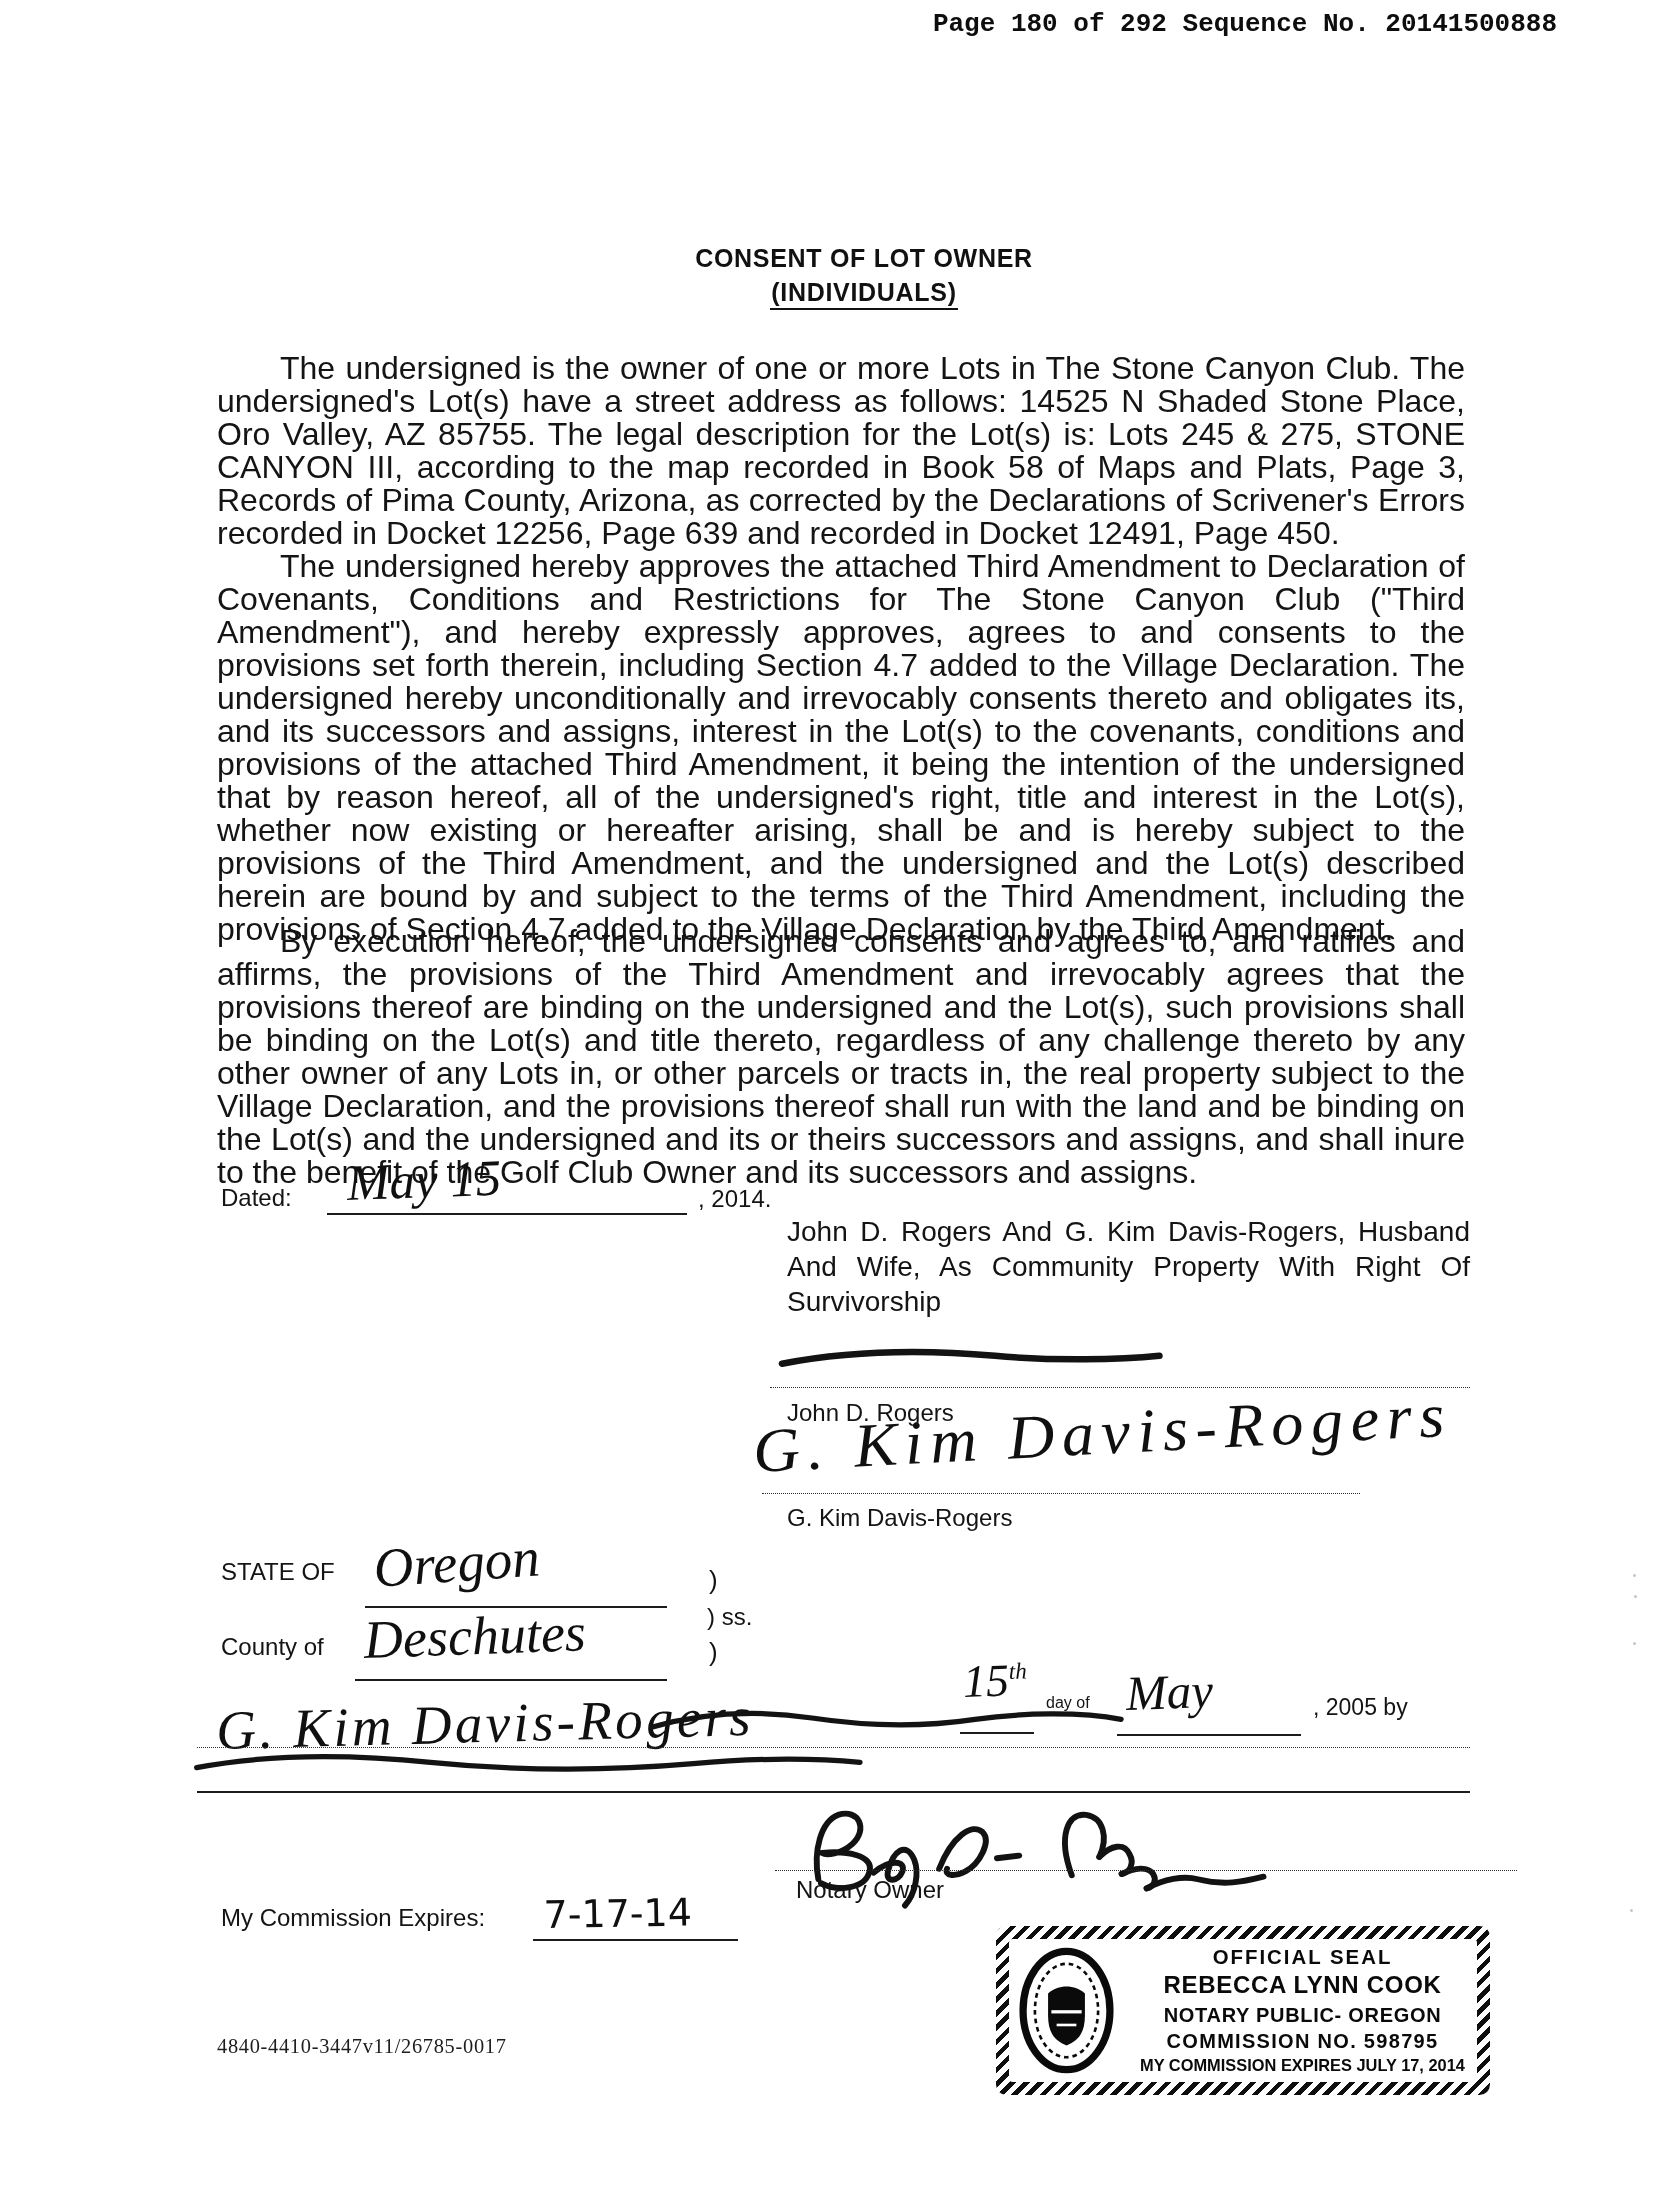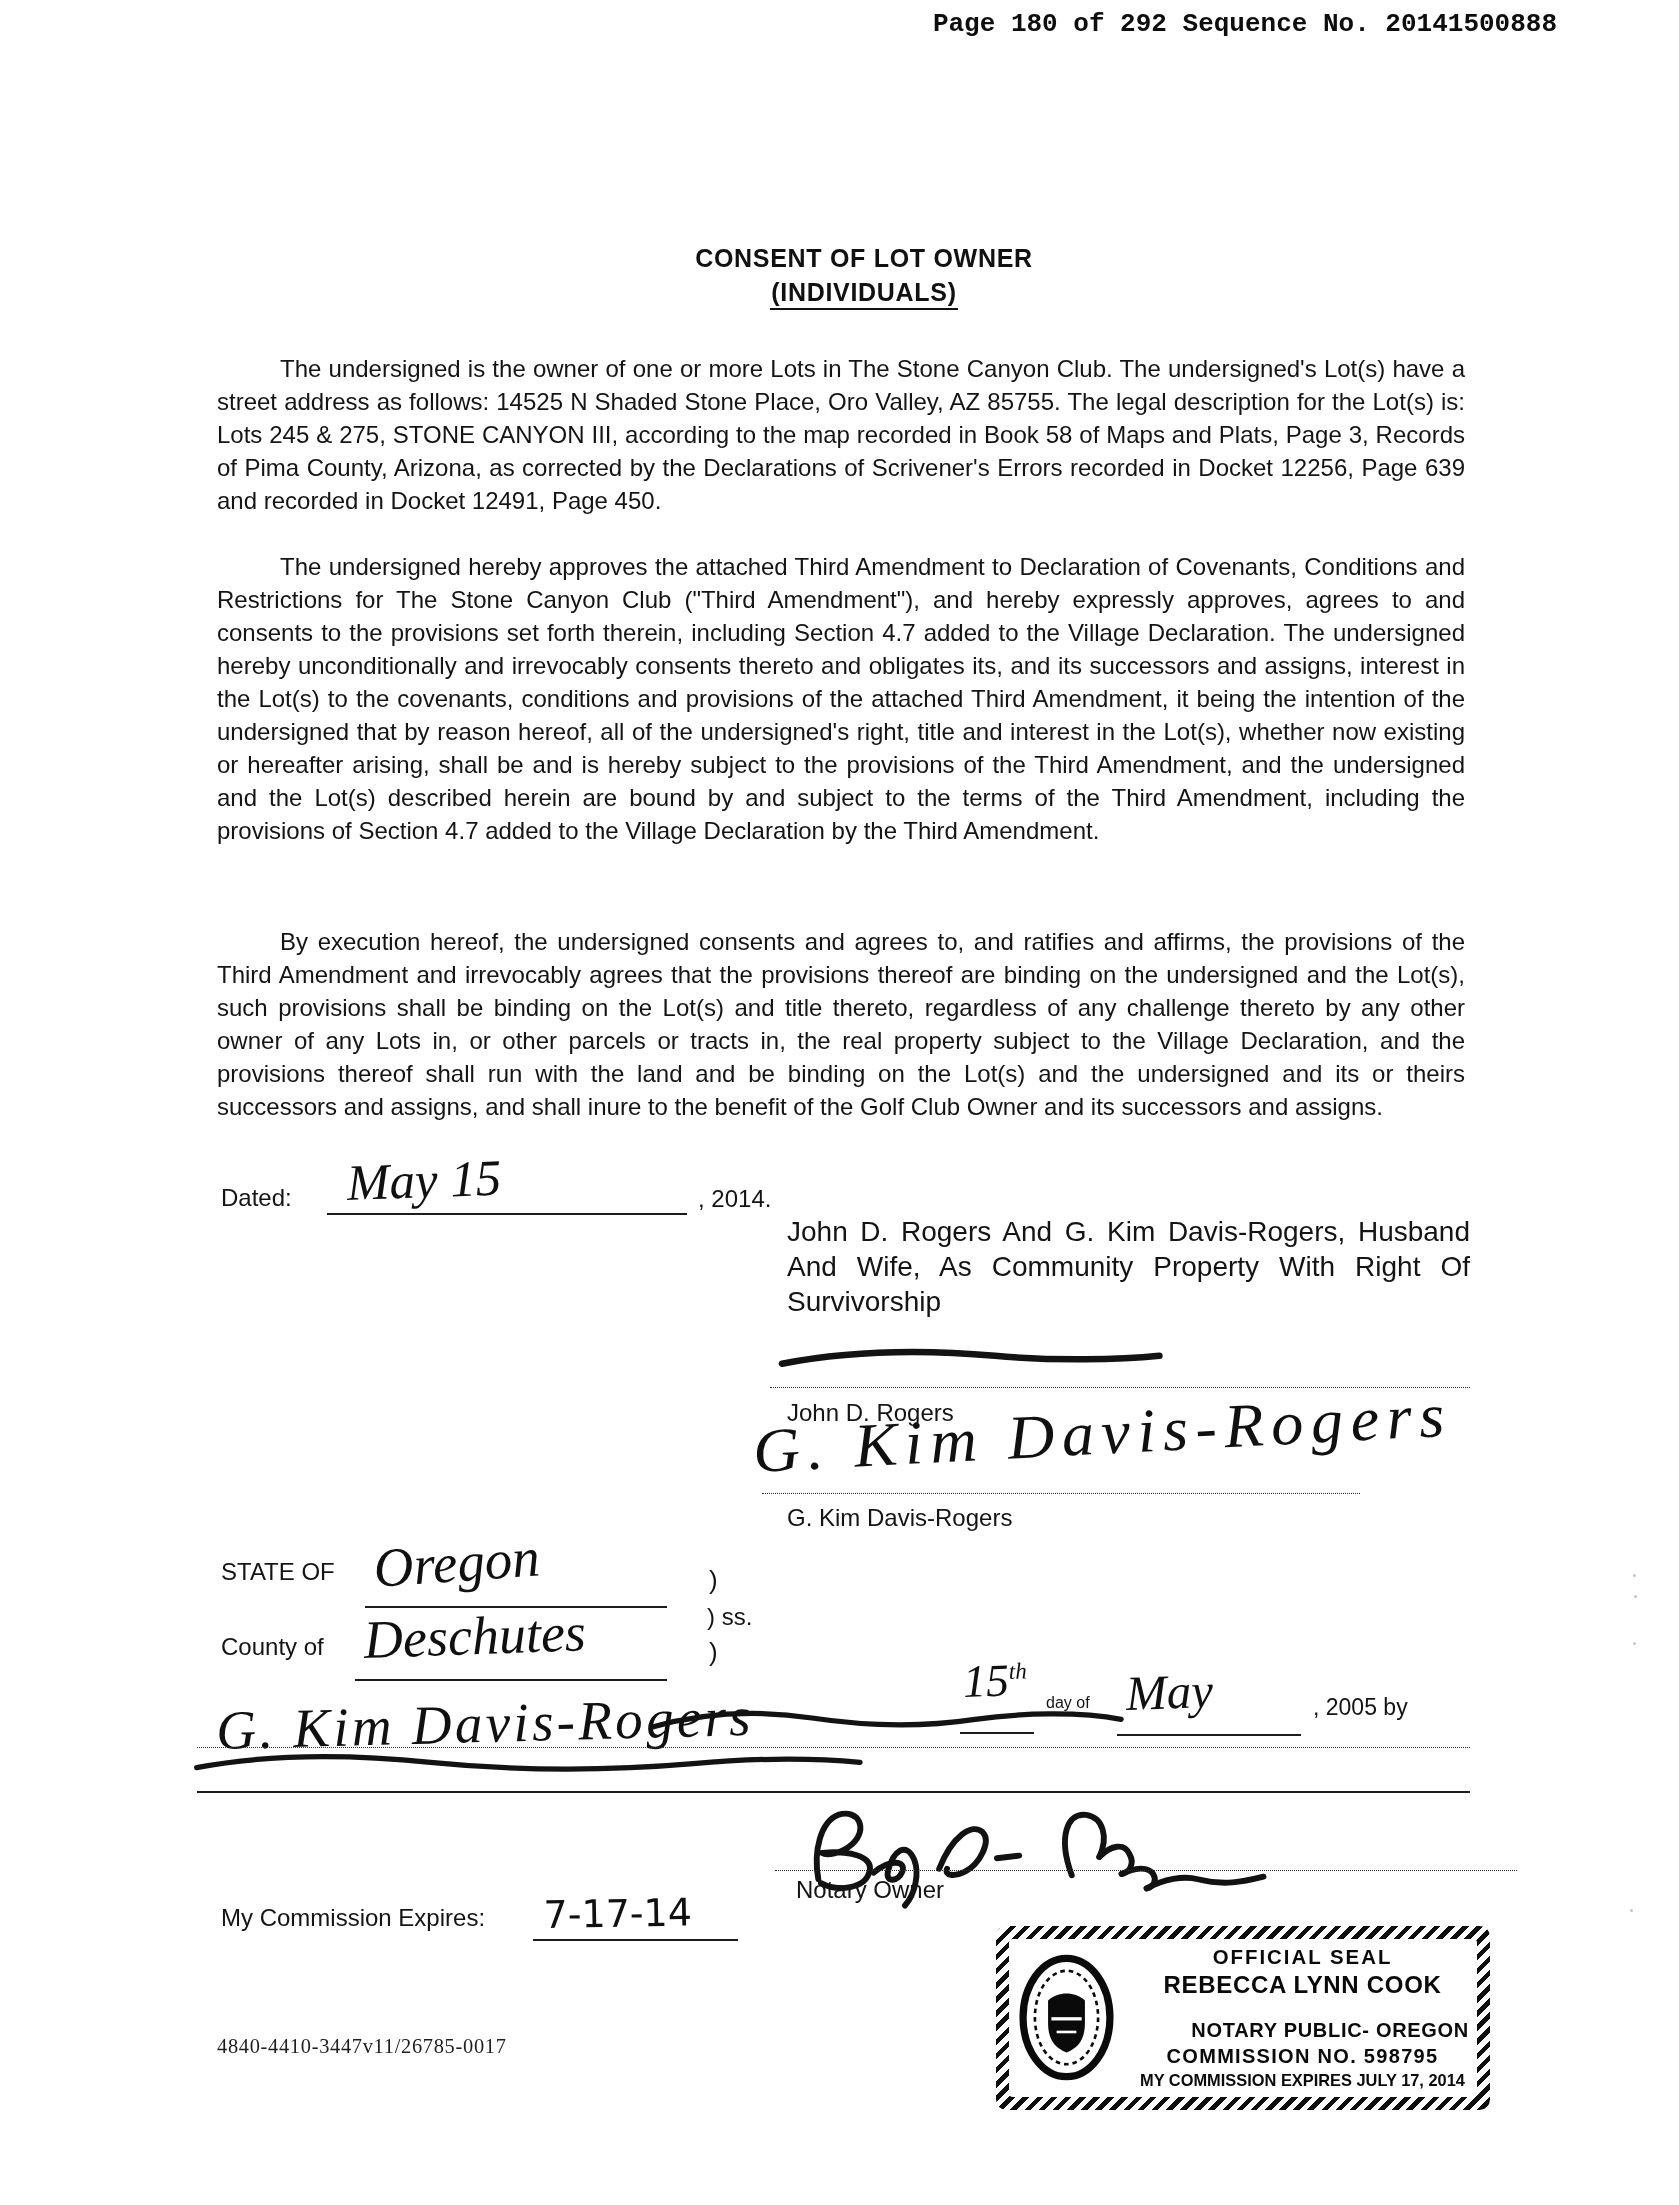--- a/index.html
+++ b/index.html
@@ -20,21 +20,21 @@
     white-space:nowrap;
   }
   
   .title-wrap{top:244px;left:0;width:1728px;text-align:center;}
   .title-line1{font-size:25px;font-weight:700;letter-spacing:0.7px;color:#111;}
   .title-line2{font-size:25px;font-weight:700;letter-spacing:0.7px;color:#111;margin-top:5.3px;}
   .title-line2 span{border-bottom:2.6px solid #111;padding:0 1.3px 1.3px 1.3px;}
   
   .para{
     left:217px;width:1248px;
-    font-size:24px;line-height:33px;
+    font-size:32px;line-height:33px;
     text-align:justify;text-indent:63px;color:#141414;
   }
   .p1{top:352px;}
   .p2{top:550px;}
   .p3{top:925px;}
   
   .lbl{font-size:24px;color:#141414;white-space:nowrap;}
   .fill-line{height:0;border-bottom:2px solid #1c1c1c;}
   .dotline{height:0;border-bottom:2px dotted #2e2e2e;}
   .solidline{height:0;border-bottom:2.6px solid #1c1c1c;}
@@ -52,21 +52,21 @@
     background:repeating-linear-gradient(135deg,#0e0e0e 0px,#0e0e0e 4.6px,#ffffff 4.6px,#ffffff 10px);
   }
   .seal-inner{
     background:#ffffff;border-radius:4px;
     display:flex;align-items:center;gap:20px;
     padding:6.6px 8px;
   }
   .seal-text{flex:1;text-align:center;color:#0a0a0a;}
   .seal-l1{font-size:20.4px;font-weight:700;letter-spacing:2px;}
   .seal-l2{font-size:24px;font-weight:700;letter-spacing:0.7px;margin-top:2.6px;}
-  .seal-l3{font-size:20px;font-weight:700;letter-spacing:0.7px;margin-top:20px;text-align:right;}
+  .seal-l3{font-size:20px;font-weight:700;letter-spacing:0.7px;margin-top:5px;}
   .seal-l4{font-size:20px;font-weight:700;letter-spacing:1.3px;margin-top:2.6px;}
   .seal-l5{font-size:16.4px;font-weight:700;letter-spacing:0px;margin-top:3.3px;white-space:nowrap;}
   
   .footer-num{
     left:217px;top:2035px;
     font-family:Liberation Serif, serif;
     font-size:20.4px;letter-spacing:0.7px;color:#1d1d1d;
   }
   .owner-names{
     left:787px;top:1214px;width:683px;

